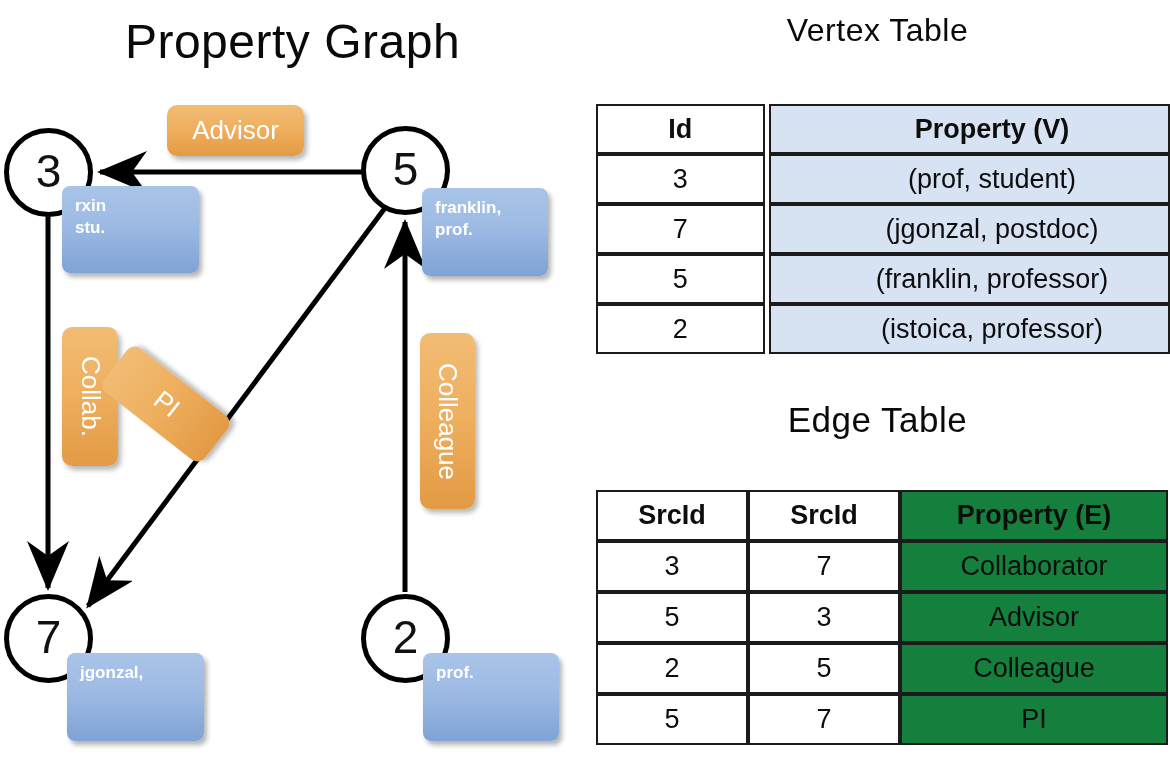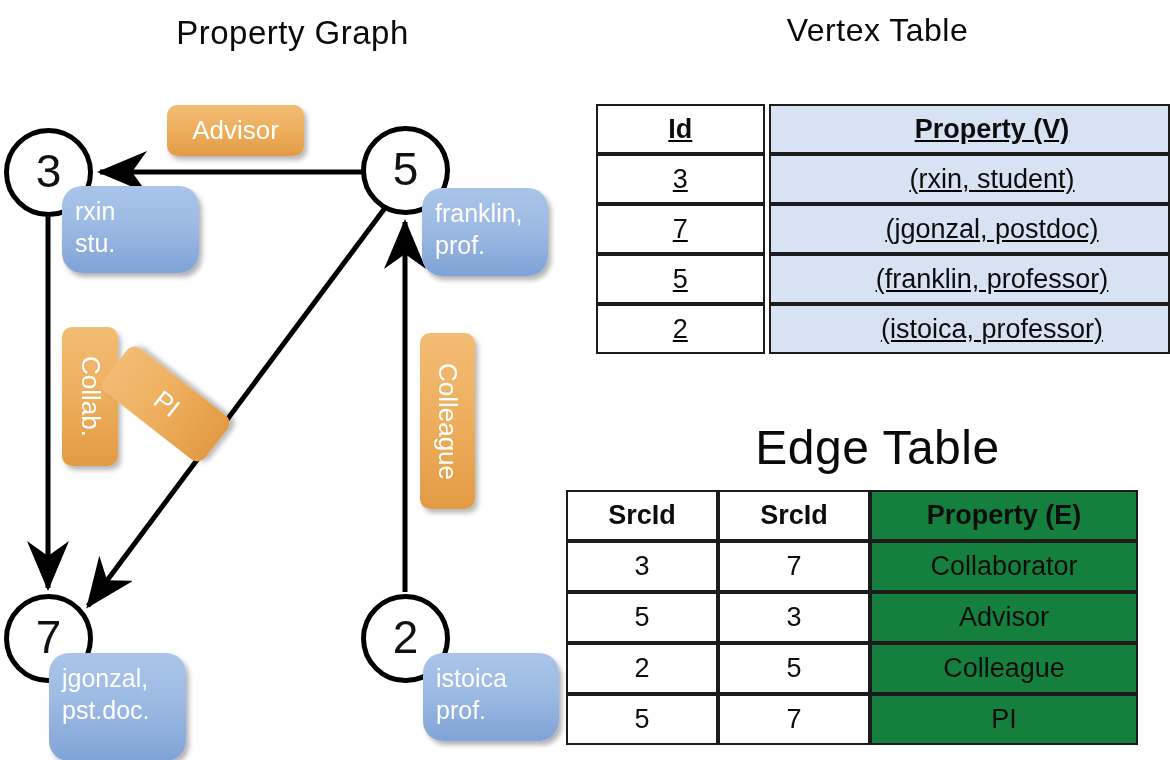--- a/index.html
+++ b/index.html
@@ -16,23 +16,23 @@
   
   .title{
     position:absolute;
     font-family:"Liberation Sans", sans-serif;
     font-weight:300;
     color:#0a0a0a;
     letter-spacing:0.5px;
     white-space:nowrap;
     text-align:center;
   }
-  #title-property-graph{left:0;top:14px;width:585px;font-size:33px;}
+  #title-property-graph{left:0;top:14px;width:585px;font-size:48px;}
   #title-vertex-table{left:585px;top:12px;width:585px;font-size:32px;}
-  #title-edge-table{left:585px;top:420px;width:585px;font-size:48px;}
+  #title-edge-table{left:585px;top:400px;width:585px;font-size:35px;}
 
   
   #graph-panel{position:absolute;left:0;top:0;width:585px;height:760px;}
   #graph-edges{position:absolute;left:0;top:0;width:585px;height:760px;}
 
   .node{
     position:absolute;
     border:5px solid #000;
     border-radius:50%;
     background:#fff;
@@ -41,30 +41,30 @@
     font-size:46px;
     font-weight:300;
     color:#111;
     line-height:1;
     z-index:4;
   }
   .node span{position:relative;top:-2px;}
 
   .vbox{
     position:absolute;
-    border-radius:20px;
+    border-radius:8px;
     background:linear-gradient(180deg,#a9c4e8 0%,#9ebbe4 42%,#7fa3d6 100%);
     box-shadow:3px 4px 5px rgba(0,0,0,0.30);
     color:#ffffff;
-    font-size:25px;
+    font-size:17px;
     line-height:1.28;
     padding:9px 0 0 13px;
     box-sizing:border-box;
     z-index:6;
-    font-weight:400;
+    font-weight:700;
   }
   .vbox div{white-space:nowrap;}
 
   .ebox{
     position:absolute;
     border-radius:10px;
     background:linear-gradient(180deg,#f2bc74 0%,#eeaf5e 48%,#e39a44 100%);
     box-shadow:3px 4px 5px rgba(0,0,0,0.28);
     color:#ffffff;
     font-size:26px;
@@ -86,26 +86,26 @@
     font-size:27px;
     color:#0d0d0d;
     font-weight:400;
     padding:0;
     line-height:1;
     font-family:"Liberation Sans", sans-serif;
   }
   .tbl td.hd{font-weight:bold;}
   .gapcol{border:none !important;width:5px;padding:0;background:#fff;}
 
-  #vertex-table{left:596px;top:104px;text-decoration:underline;}
+  #vertex-table{left:596px;top:104px;}
   #vertex-table td{height:46px;}
   #vertex-table td.idcol{width:184px;background:#ffffff;}
   #vertex-table td.propcol{width:384px;background:#d7e2f3;padding-left:45px;}
 
-  #edge-table{left:566px;top:490px;border-radius:7px;}
+  #edge-table{left:596px;top:490px;border-radius:7px;}
   #edge-table td{height:47px;}
   #edge-table td.srccol,#edge-table td.dstcol{width:148px;background:#ffffff;}
   #edge-table td.epropcol{width:264px;background:#15803d;}
 </style>
 </head>
 <body>
 
 <div class="root">
 
   <div class="title" id="title-property-graph">Property Graph</div>
@@ -144,26 +144,24 @@
     </div>
 
     <div class="vbox" style="left:62px;top:186px;width:137px;height:87px;">
       <div>rxin</div>
       <div>stu.</div>
     </div>
     <div class="vbox" style="left:422px;top:188px;width:126px;height:88px;">
       <div>franklin,</div>
       <div>prof.</div>
     </div>
-    <div class="vbox" style="left:49px;top:653px;width:137px;height:108px;">
+    <div class="vbox" style="left:67px;top:653px;width:137px;height:88px;">
       <div>jgonzal,</div>
-      <div>pst.doc.</div>
     </div>
     <div class="vbox" style="left:423px;top:653px;width:136px;height:88px;">
-      <div>istoica</div>
       <div>prof.</div>
     </div>
 
     <div class="ebox" style="left:167px;top:105px;width:137px;height:51px;">
       <span class="lbl">Advisor</span>
     </div>
 
     <div class="ebox vert" style="left:62px;top:327px;width:56px;height:139px;">
       <span class="lbl">Collab.</span>
     </div>
@@ -180,21 +178,21 @@
   <table class="tbl" id="vertex-table">
     <tbody>
       <tr>
         <td class="idcol hd">Id</td>
         <td class="gapcol"></td>
         <td class="propcol hd">Property (V)</td>
       </tr>
       <tr>
         <td class="idcol">3</td>
         <td class="gapcol"></td>
-        <td class="propcol">(rxin, student)</td>
+        <td class="propcol">(prof, student)</td>
       </tr>
       <tr>
         <td class="idcol">7</td>
         <td class="gapcol"></td>
         <td class="propcol">(jgonzal, postdoc)</td>
       </tr>
       <tr>
         <td class="idcol">5</td>
         <td class="gapcol"></td>
         <td class="propcol">(franklin, professor)</td>

